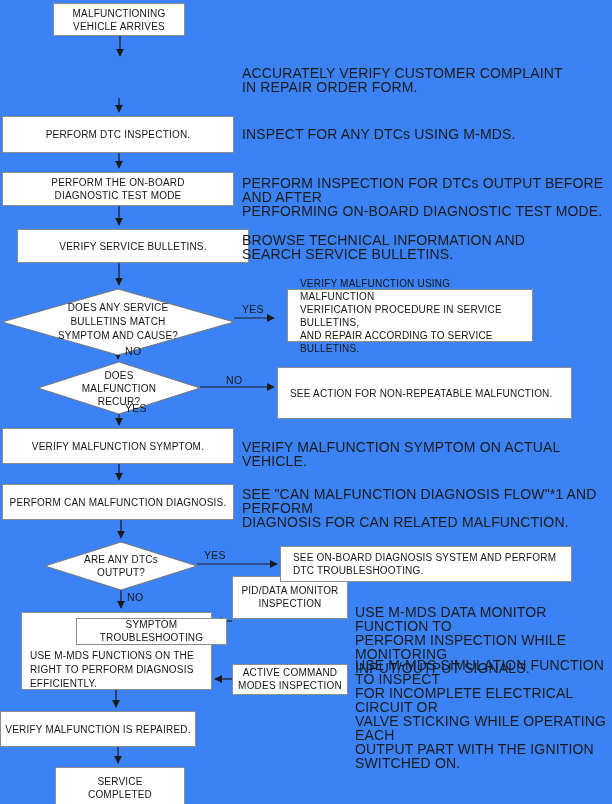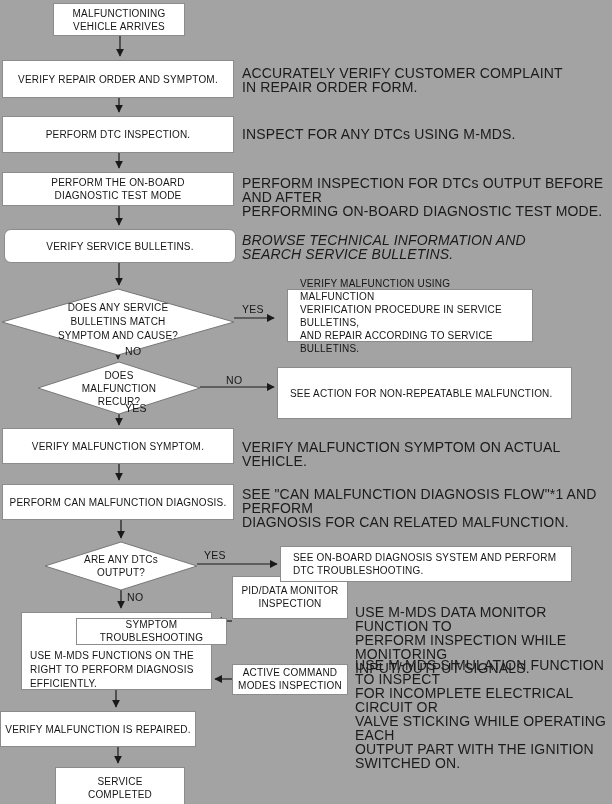--- a/index.html
+++ b/index.html
@@ -1,20 +1,20 @@
 <!DOCTYPE html>
 <html><head>
 <meta charset="utf-8">
 <style>
   html,body{margin:0;padding:0;background:#ffffff;}
   #canvas{
     position:relative;
     width:612px;height:804px;
     overflow:hidden;
-    background:#a3a3a3;
+    background:#3b82f6;
     font-family:"Liberation Sans", sans-serif;
     color:#111;
   }
   #wires{position:absolute;left:0;top:0;width:612px;height:804px;}
   .box{
     position:absolute;
     border:1px solid #8c8c8c;
     background:#ffffff;
     display:flex;align-items:center;justify-content:center;
     text-align:center;
@@ -78,25 +78,24 @@
     </g>
     <g fill="#ffffff" stroke="#777777" stroke-width="1">
       <polygon points="2,322 118,289 234,322 118,355"></polygon>
       <polygon points="38,388 119,362 200,388 119,414"></polygon>
       <polygon points="45,566 121,542 197,566 121,590"></polygon>
     </g>
   </svg>
 
   <div class="box" style="left:53px;top:3px;width:132px;height:33px;">MALFUNCTIONING
 VEHICLE ARRIVES</div>
-  <div class="box" style="left:2px;top:60px;width:232px;height:38px;">VERIFY REPAIR ORDER AND SYMPTOM.</div>
   <div class="box" style="left:2px;top:116px;width:232px;height:37px;">PERFORM DTC INSPECTION.</div>
   <div class="box" style="left:2px;top:172px;width:232px;height:34px;">PERFORM THE ON-BOARD
 DIAGNOSTIC TEST MODE</div>
-  <div class="box" style="left:4px;top:229px;width:232px;height:34px;border-radius:7px;">VERIFY SERVICE BULLETINS.</div>
+  <div class="box" style="left:17px;top:229px;width:232px;height:34px;">VERIFY SERVICE BULLETINS.</div>
   <div class="box" style="left:2px;top:428px;width:232px;height:36px;">VERIFY MALFUNCTION SYMPTOM.</div>
   <div class="box" style="left:2px;top:484px;width:232px;height:36px;">PERFORM CAN MALFUNCTION DIAGNOSIS.</div>
   <div class="box" style="left:0px;top:711px;width:196px;height:36px;">VERIFY MALFUNCTION IS REPAIRED.</div>
   <div class="box topalign" style="left:55px;top:767px;width:130px;height:45px;align-items:flex-start;">SERVICE
 COMPLETED</div>
 
   <div class="box" style="left:21px;top:612px;width:191px;height:78px;"></div>
   <div class="box" style="left:48px;top:618px;width:151px;height:27px;line-height:12.5px;margin-left:28px;">SYMPTOM
 TROUBLESHOOTING</div>
   <div class="compound-desc" style="left:30px;top:649px;width:175px;">USE M-MDS FUNCTIONS ON THE
@@ -129,21 +128,21 @@
   <div class="blabel" style="left:226px;top:374px;">NO</div>
   <div class="blabel" style="left:125px;top:402px;">YES</div>
   <div class="blabel" style="left:204px;top:549px;">YES</div>
   <div class="blabel" style="left:127px;top:591px;">NO</div>
 
   <div class="note" style="left:242px;top:66px;">ACCURATELY VERIFY CUSTOMER COMPLAINT
 IN REPAIR ORDER FORM.</div>
   <div class="note" style="left:242px;top:127px;">INSPECT FOR ANY DTCs USING M-MDS.</div>
   <div class="note" style="left:242px;top:176px;">PERFORM INSPECTION FOR DTCs OUTPUT BEFORE AND AFTER
 PERFORMING ON-BOARD DIAGNOSTIC TEST MODE.</div>
-  <div class="note" style="left:242px;top:233px;font-style:italic;">BROWSE TECHNICAL INFORMATION AND
+  <div class="note" style="left:242px;top:233px;">BROWSE TECHNICAL INFORMATION AND
 SEARCH SERVICE BULLETINS.</div>
   <div class="note" style="left:242px;top:440px;">VERIFY MALFUNCTION SYMPTOM ON ACTUAL VEHICLE.</div>
   <div class="note" style="left:242px;top:487px;">SEE "CAN MALFUNCTION DIAGNOSIS FLOW"*1 AND PERFORM
 DIAGNOSIS FOR CAN RELATED MALFUNCTION.</div>
   <div class="note" style="left:355px;top:605px;">USE M-MDS DATA MONITOR FUNCTION TO
 PERFORM INSPECTION WHILE MONITORING
 INPUT/OUTPUT SIGNALS.</div>
   <div class="note" style="left:355px;top:658px;">USE M-MDS SIMULATION FUNCTION TO INSPECT
 FOR INCOMPLETE ELECTRICAL CIRCUIT OR
 VALVE STICKING WHILE OPERATING EACH

